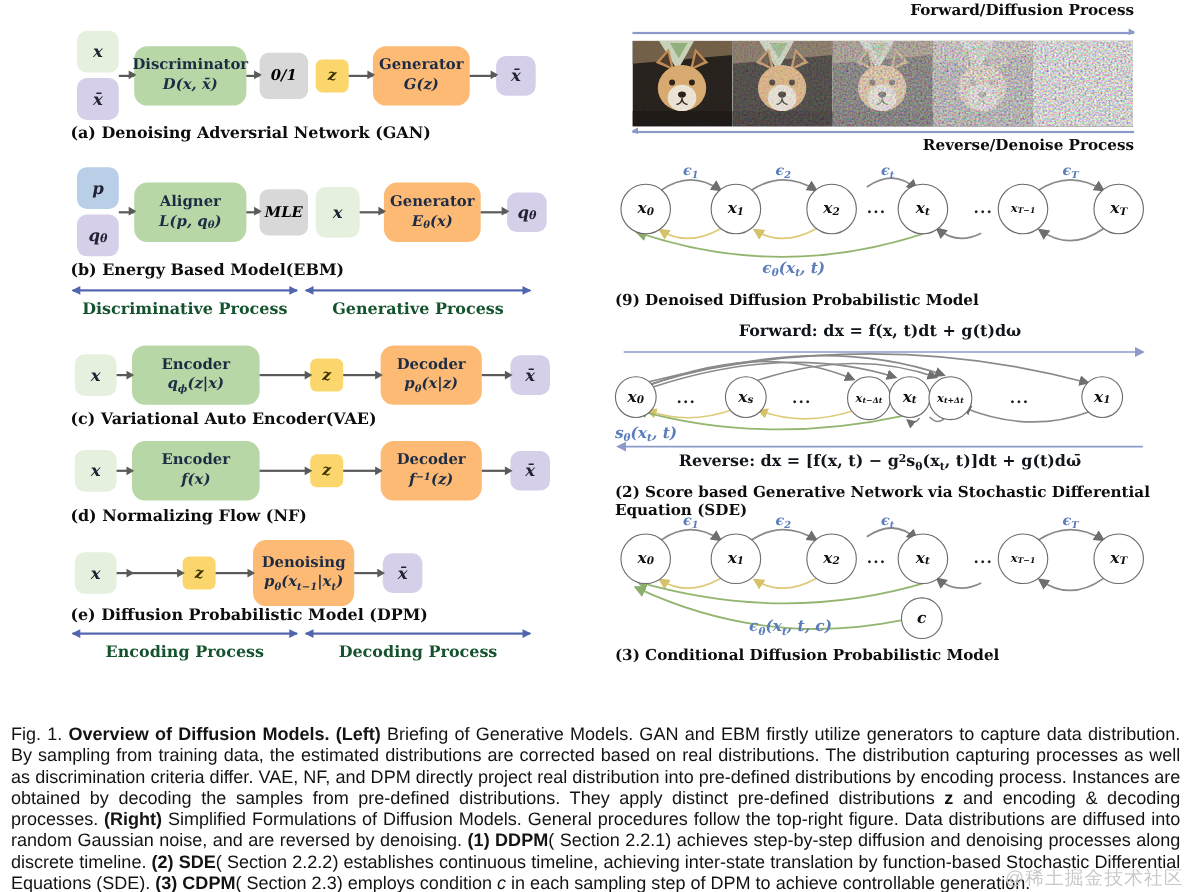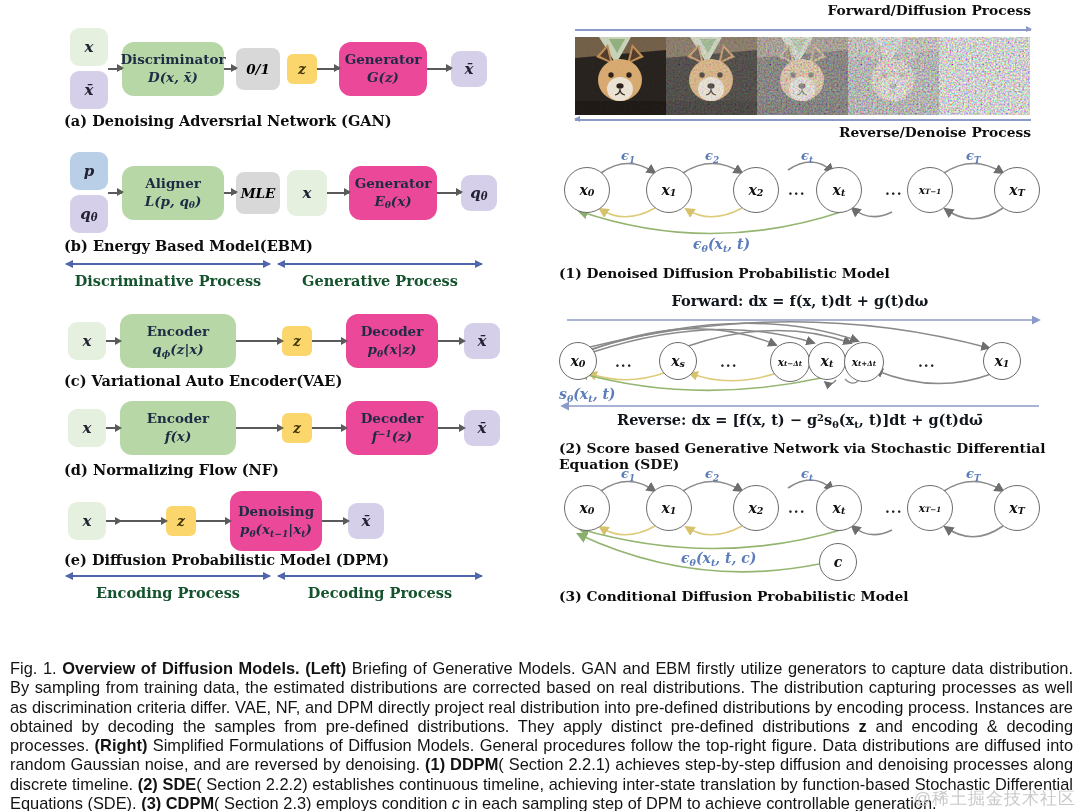--- a/index.html
+++ b/index.html
@@ -21,21 +21,21 @@
             border-radius:6px; color:#3a3000; }
   .bx.proc { flex-direction:column; line-height:1.3; font-size:13.5px; font-weight:bold;
              color:#1d2c44; border-radius:12px; }
   .bx.proc .t2 { font-style:italic; }
   .c-greenl { background:#e5f0de; }
   .c-purple { background:#d6cfe9; }
   .c-bluel  { background:#b9cfe8; }
   .c-green  { background:#b7d7a6; }
   .c-gray   { background:#d8d8d8; }
   .c-yellow { background:#fbd66d; }
-  .c-blue   { background:#ec4899; }
+  .c-blue   { background:#fdba74; }
   .harrow { position:relative; height:2px; background:#5a5a5a; flex:none; }
   .harrow::after { content:""; position:absolute; right:-2px; top:-3.5px;
     border-left:7px solid #5a5a5a; border-top:4px solid transparent; border-bottom:4px solid transparent; }
   .gap6 { width:7px; flex:none; }
   .mcaption { position:absolute; left:64px; font-weight:bold; font-size:14.5px; color:#0d0d0d; }
   .procrow { position:absolute; left:66px; width:416px; display:flex; gap:8px; }
   .pcell { flex:1; }
   .dbl { position:relative; height:2px; background:#5164ae; }
   .dbl::before { content:""; position:absolute; left:-1px; top:-3.5px;
     border-right:8px solid #5164ae; border-top:4px solid transparent; border-bottom:4px solid transparent; }
@@ -297,21 +297,21 @@
       <div class="node" style="left:271px;top:19px;width:46px;height:46px">x<sub>t</sub></div>
       <div class="dots" style="left:340px;top:34px">...</div>
       <div class="node small" style="left:362px;top:19px;width:46px;height:46px">x<sub>T−1</sub></div>
       <div class="node" style="left:449px;top:19px;width:46px;height:46px">x<sub>T</sub></div>
       <div class="epslab" style="left:76px;top:0">ϵ<sub>1</sub></div>
       <div class="epslab" style="left:160px;top:0">ϵ<sub>2</sub></div>
       <div class="epslab" style="left:256px;top:0">ϵ<sub>t</sub></div>
       <div class="epslab" style="left:421px;top:0">ϵ<sub>T</sub></div>
       <div class="bluelab" style="left:148px;top:88px">ϵ<sub>θ</sub>(x<sub>t</sub>, t)</div>
     </div>
-    <div class="dcaption" style="top:265px">(1) Denoised Diffusion Probabilistic Model</div>
+    <div class="dcaption" style="top:265px">(9) Denoised Diffusion Probabilistic Model</div>
 
     <div class="diagram" style="top:292px; height:145px;">
       <svg class="arcs" width="535" height="145">
         <path d="M 22,28 L 494,28" fill="none" stroke="#8b9ac8" stroke-width="1.5" marker-end="url(#m-steel)"></path>
         <path d="M 45,55 Q 250,4 444,56" fill="none" stroke="#8a8a8a" stroke-width="1.5" marker-end="url(#m-gray)"></path>
         <path d="M 46,58 Q 150,18 231,53" fill="none" stroke="#8a8a8a" stroke-width="1.5" marker-end="url(#m-gray)"></path>
         <path d="M 48,60 Q 170,20 269,51" fill="none" stroke="#8a8a8a" stroke-width="1.5" marker-end="url(#m-gray)"></path>
         <path d="M 140,55 Q 230,24 306,51" fill="none" stroke="#8a8a8a" stroke-width="1.5" marker-end="url(#m-gray)"></path>
         <path d="M 47,57 Q 200,10 313,49" fill="none" stroke="#8a8a8a" stroke-width="1.5" marker-end="url(#m-gray)"></path>
         <path d="M 122,80 Q 80,95 44,81" fill="none" stroke="#ddcb79" stroke-width="1.5" marker-end="url(#m-yellow)"></path>
@@ -356,20 +356,20 @@
       <div class="dots" style="left:243px;top:38px">...</div>
       <div class="node" style="left:271px;top:23px;width:46px;height:46px">x<sub>t</sub></div>
       <div class="dots" style="left:340px;top:38px">...</div>
       <div class="node small" style="left:362px;top:23px;width:46px;height:46px">x<sub>T−1</sub></div>
       <div class="node" style="left:449px;top:23px;width:46px;height:46px">x<sub>T</sub></div>
       <div class="node" style="left:274px;top:81px;width:38px;height:38px">c</div>
       <div class="epslab" style="left:76px;top:4px">ϵ<sub>1</sub></div>
       <div class="epslab" style="left:160px;top:4px">ϵ<sub>2</sub></div>
       <div class="epslab" style="left:256px;top:4px">ϵ<sub>t</sub></div>
       <div class="epslab" style="left:421px;top:4px">ϵ<sub>T</sub></div>
-      <div class="bluelab" style="left:136px;top:88px">ϵ<sub>θ</sub>(x<sub>t</sub>, t, c)</div>
+      <div class="bluelab" style="left:136px;top:100px">ϵ<sub>θ</sub>(x<sub>t</sub>, t, c)</div>
     </div>
     <div class="dcaption" style="top:588px">(3) Conditional Diffusion Probabilistic Model</div>
   </div>
 
   <div class="figcap">Fig. 1. <b>Overview of Diffusion Models. (Left)</b> Briefing of Generative Models. GAN and EBM firstly utilize generators to capture data distribution. By sampling from training data, the estimated distributions are corrected based on real distributions. The distribution capturing processes as well as discrimination criteria differ. VAE, NF, and DPM directly project real distribution into pre-defined distributions by encoding process. Instances are obtained by decoding the samples from pre-defined distributions. They apply distinct pre-defined distributions <b>z</b> and encoding &amp; decoding processes. <b>(Right)</b> Simplified Formulations of Diffusion Models. General procedures follow the top-right figure. Data distributions are diffused into random Gaussian noise, and are reversed by denoising. <b>(1) DDPM</b>( Section 2.2.1) achieves step-by-step diffusion and denoising processes along discrete timeline. <b>(2) SDE</b>( Section 2.2.2) establishes continuous timeline, achieving inter-state translation by function-based Stochastic Differential Equations (SDE). <b>(3) CDPM</b>( Section 2.3) employs condition <i>c</i> in each sampling step of DPM to achieve controllable generation.</div>
   <div class="wm">@稀土掘金技术社区</div>
 </div>
 
 </body></html>

